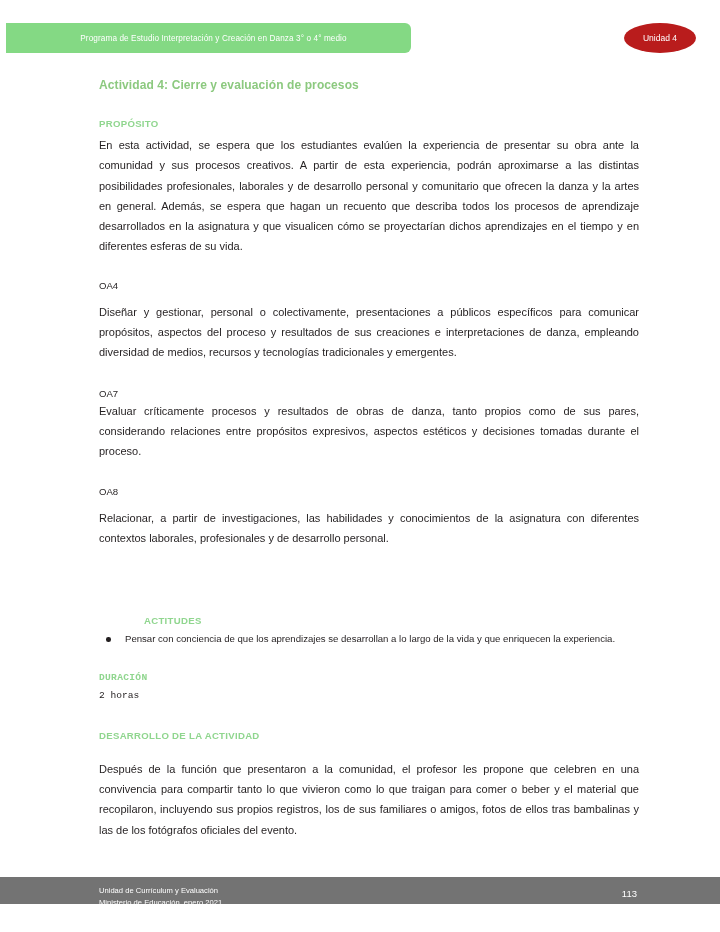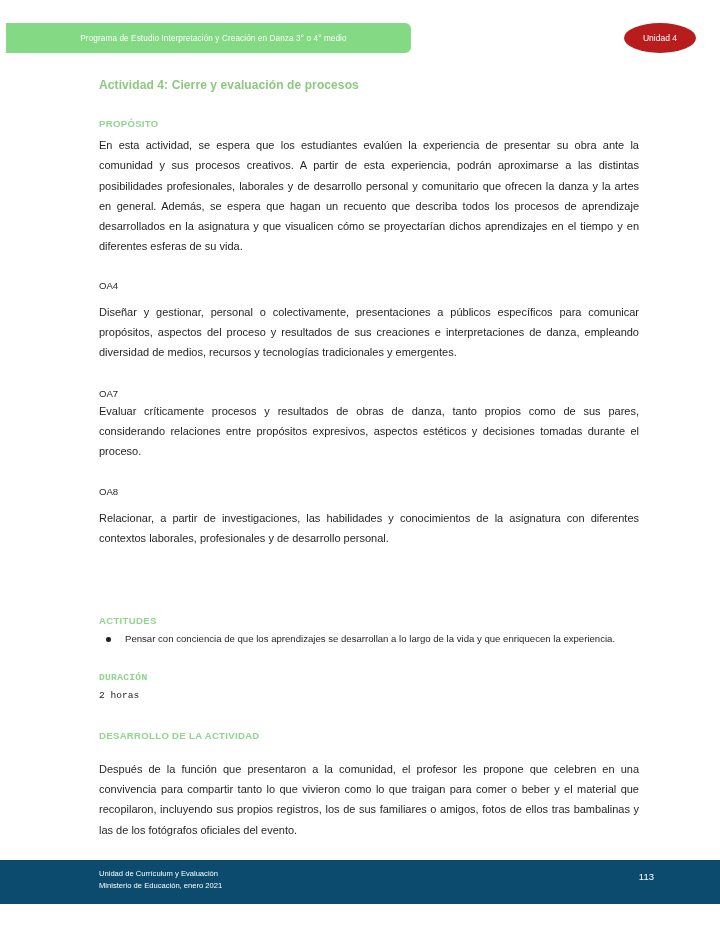--- a/index.html
+++ b/index.html
@@ -138,39 +138,39 @@
     line-height: 20.3px;
     color: #231f20;
   }
 
   
   .page-footer {
     position: absolute;
     left: 0;
     bottom: 28px;
     width: 720px;
-    height: 44px;
-    background: #0c4a6e;
+    height: 27px;
+    background: #737373;
   }
   .footer-inner {
     position: relative;
     width: 720px;
     height: 38px;
   }
   .footer-left {
     position: absolute;
     left: 99px;
     top: 8px;
     color: #ffffff;
     font-size: 7.6px;
     line-height: 11.5px;
   }
   .footer-page-number {
     position: absolute;
-    right: 66px;
+    right: 83px;
     top: 11px;
     color: #ffffff;
     font-size: 9.5px;
   }
 </style>
 </head>
 <body>
 
 <div class="page-header">
   <div class="header-bar">
@@ -199,21 +199,21 @@
     <div class="oa-heading" style="margin-bottom:2px;">OA7</div>
     <p class="body-text">Evaluar críticamente procesos y resultados de obras de danza, tanto propios como de sus pares, considerando relaciones entre propósitos expresivos, aspectos estéticos y decisiones tomadas durante el proceso.</p>
   </div>
 
   <div style="margin-bottom:67px;">
     <div class="oa-heading">OA8</div>
     <p class="body-text">Relacionar, a partir de investigaciones, las habilidades y conocimientos de la asignatura con diferentes contextos laborales, profesionales y de desarrollo personal.</p>
   </div>
 
   <div style="margin-bottom:23px;">
-    <div class="section-heading" style="margin-bottom:3px;">ACTITUDES</div>
+    <div class="section-heading" style="margin-bottom:3px;margin-left:45px;">ACTITUDES</div>
     <ul class="attitudes">
       <li>Pensar con conciencia de que los aprendizajes se desarrollan a lo largo de la vida y que enriquecen la experiencia.</li>
     </ul>
   </div>
 
   <div style="margin-bottom:23px;font-family:Liberation Mono, monospace;">
     <div class="section-heading" style="margin-bottom:3px;">DURACIÓN</div>
     <p class="duration-value">2 horas</p>
   </div>
 

